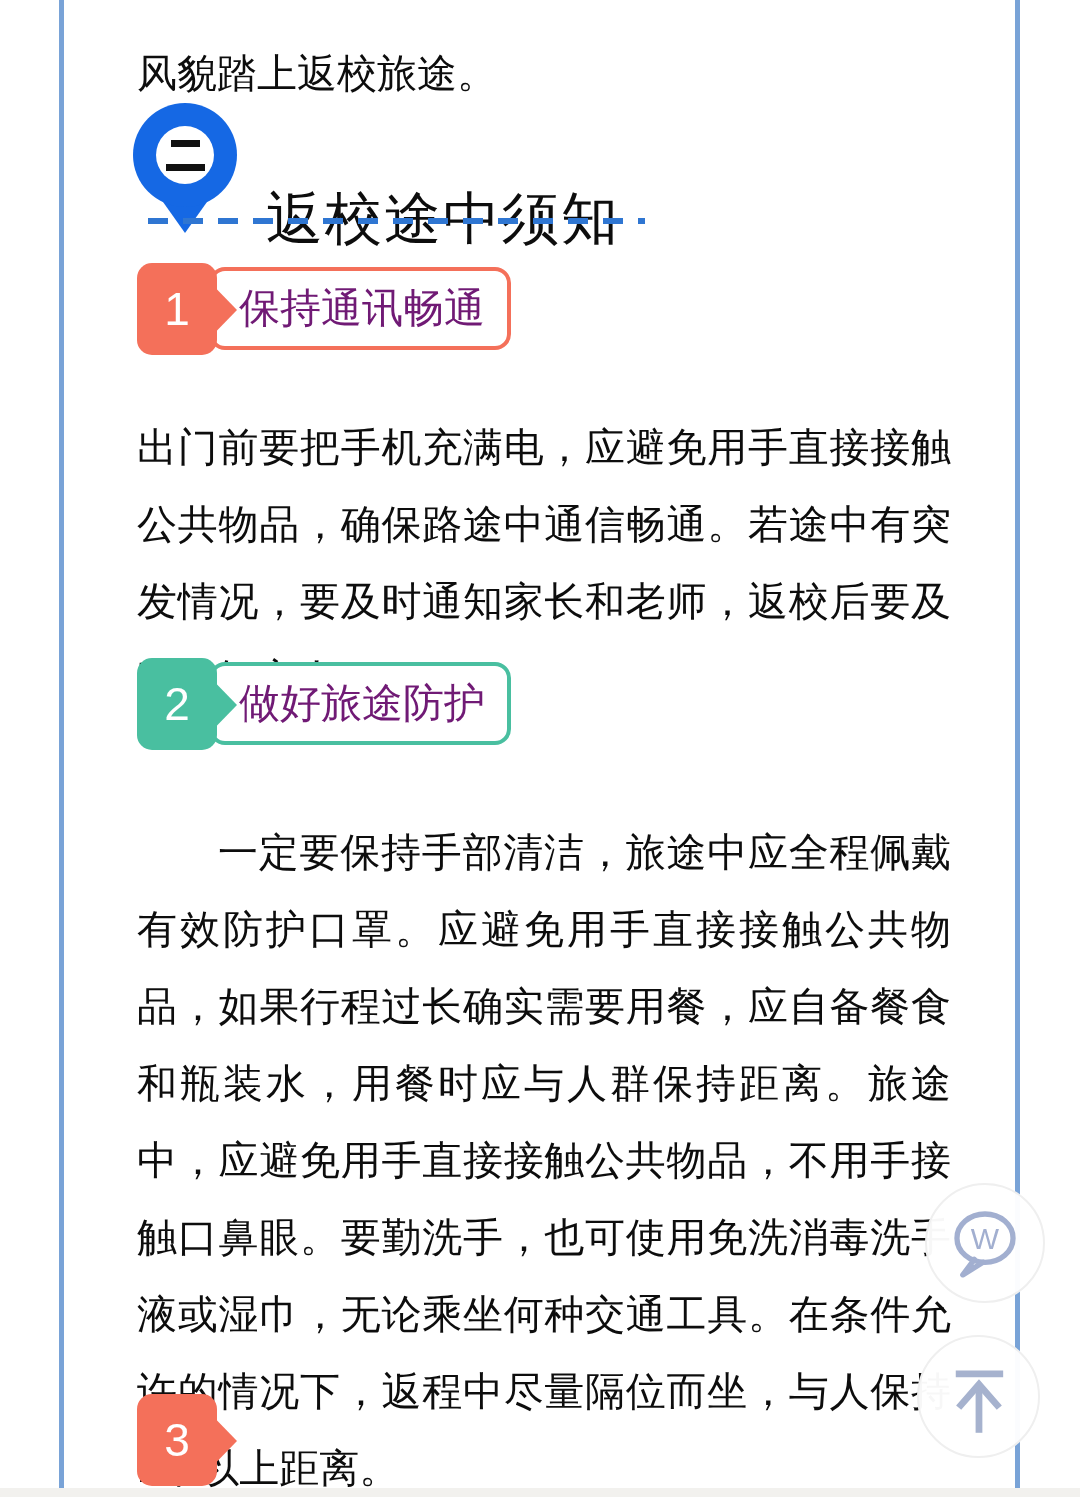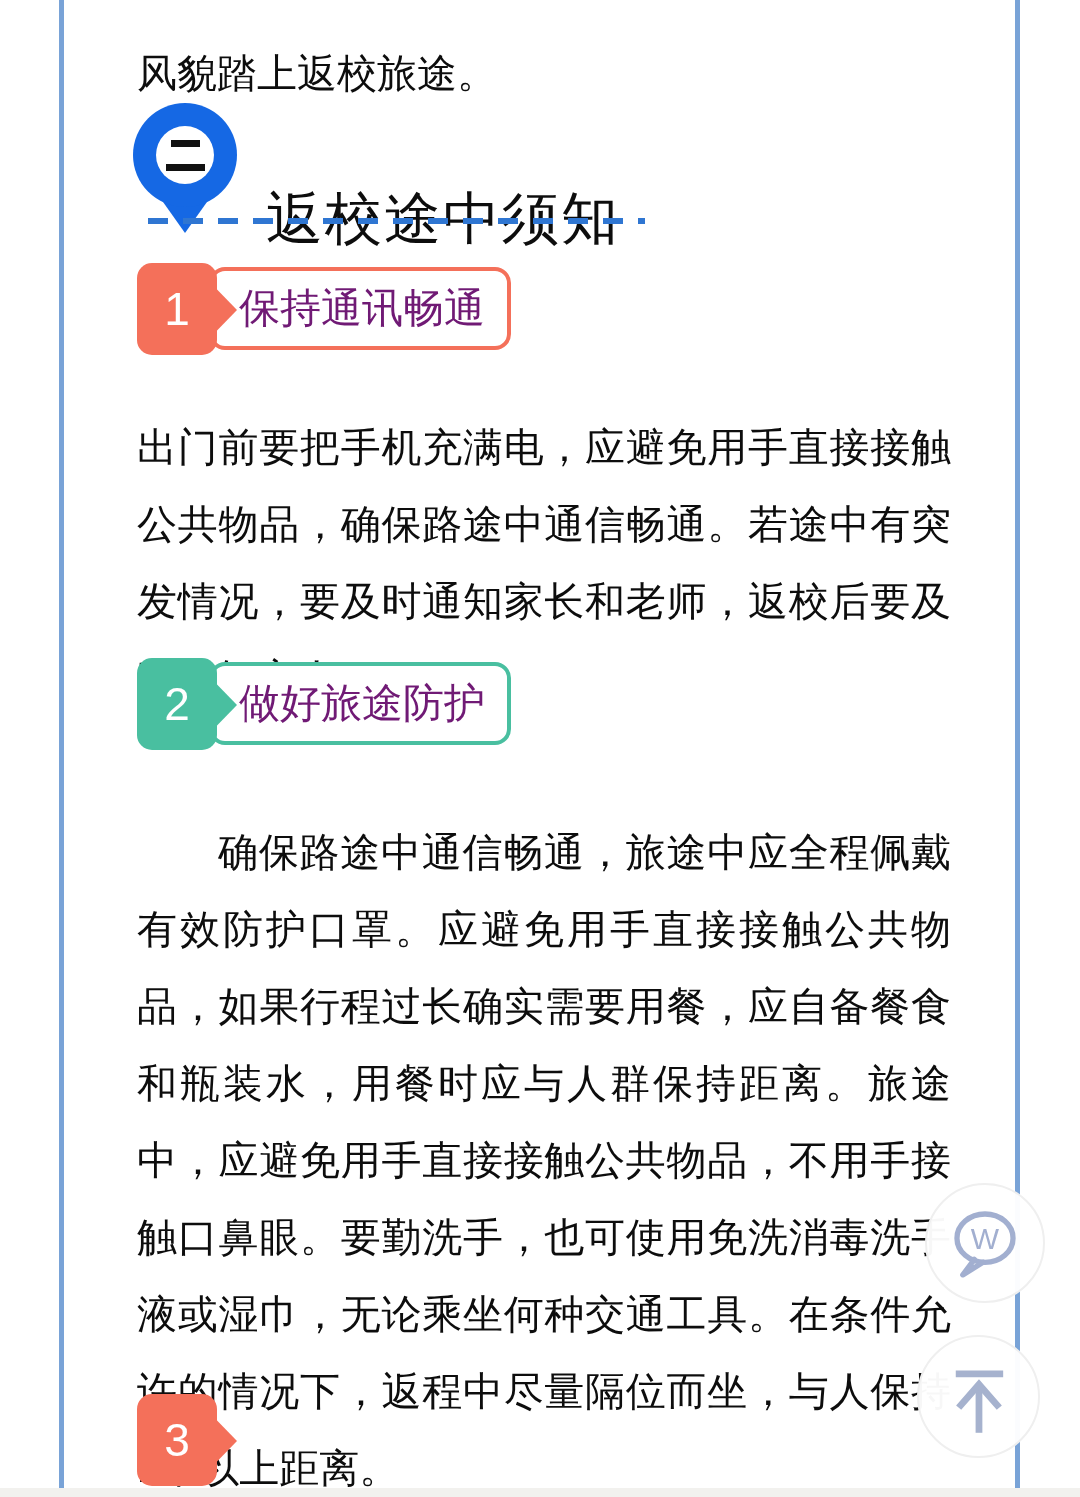--- a/index.html
+++ b/index.html
@@ -86,21 +86,21 @@
       <span>做好旅途防护</span>
     </div>
     <svg class="tag" viewBox="0 0 102 94">
       <polygon class="tag-fill" points="64,10 100,47 64,84"></polygon>
       <rect class="tag-fill" x="0" y="0" width="80" height="92" rx="15"></rect>
     </svg>
     <div class="num">2</div>
   </div>
 
   <p class="para p2">
-    <span>确保路途中通信畅通，旅途中</span><span class="b">应全程佩戴有效防护口罩</span><span>。应避免用手直接接触公共物品，如果行程过长确实需要用餐，应</span><span class="b">自备餐食和瓶装水</span><span>，用餐时应与人群保持距离。旅途中，应避免用手直接接触公共物品，不用手接触口鼻眼。要勤洗手，也可使用免洗消毒洗手液或湿巾，</span><span class="b">无论乘坐何种交通工具</span><span>。在条件允许的情况下，返程中尽量隔位而坐，</span><span class="b">与人保持1米以上距离</span><span>。</span>
+    <span>一定要保持手部清洁，旅途中</span><span class="b">应全程佩戴有效防护口罩</span><span>。应避免用手直接接触公共物品，如果行程过长确实需要用餐，应</span><span class="b">自备餐食和瓶装水</span><span>，用餐时应与人群保持距离。旅途中，应避免用手直接接触公共物品，不用手接触口鼻眼。要勤洗手，也可使用免洗消毒洗手液或湿巾，</span><span class="b">无论乘坐何种交通工具</span><span>。在条件允许的情况下，返程中尽量隔位而坐，</span><span class="b">与人保持1米以上距离</span><span>。</span>
   </p>
 
   <div class="badge b3 coral">
     <svg class="tag" viewBox="0 0 102 94">
       <polygon class="tag-fill" points="64,10 100,47 64,84"></polygon>
       <rect class="tag-fill" x="0" y="0" width="80" height="92" rx="15"></rect>
     </svg>
     <div class="num">3</div>
   </div>
 

